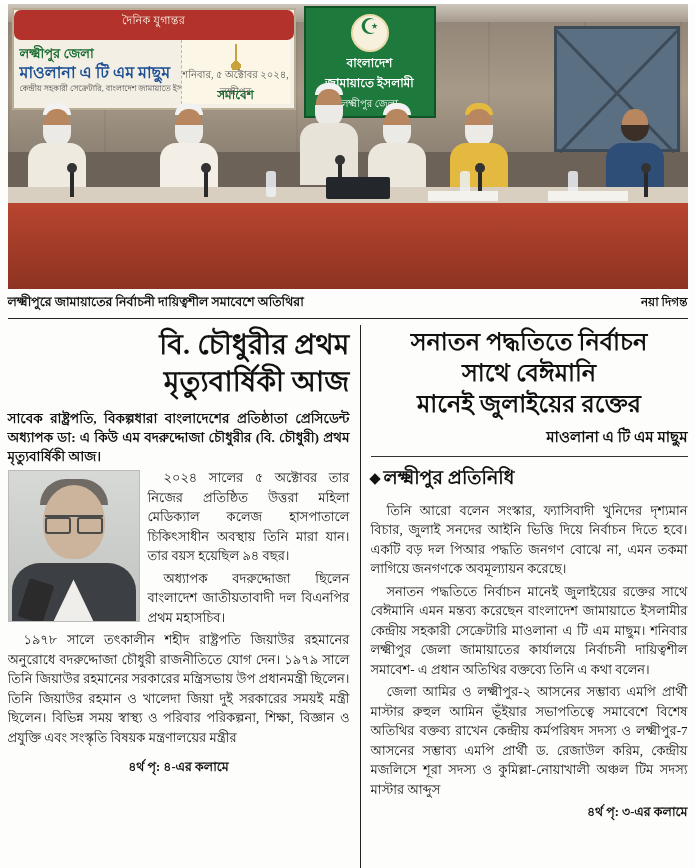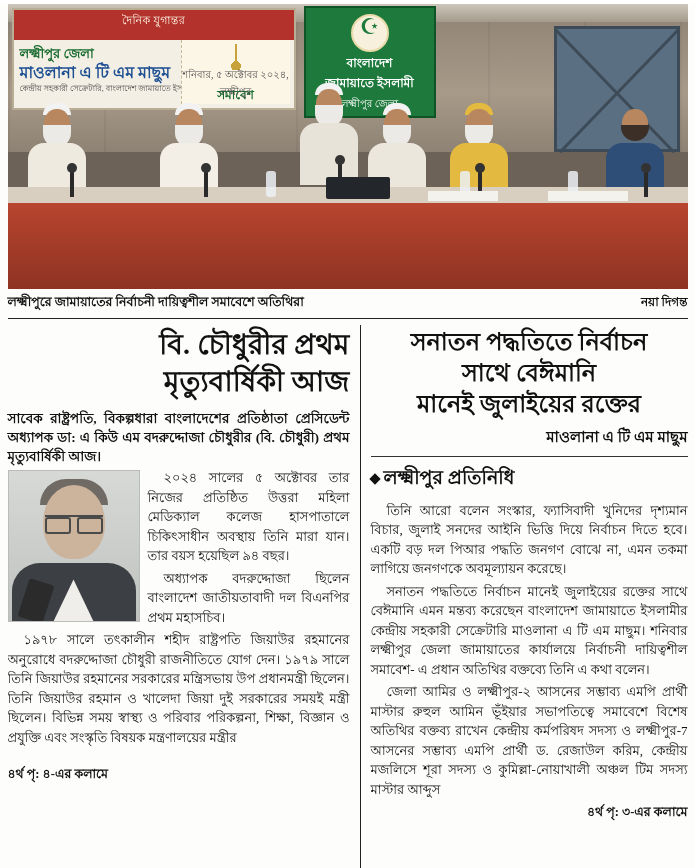--- a/index.html
+++ b/index.html
@@ -62,20 +62,21 @@
     position: absolute;
     left: 4px; top: 4px;
     width: 280px; height: 98px;
     background: #f4efe4;
     border: 2px solid #b9ad96;
     overflow: hidden;
   }
   .banner-red {
     position: absolute; left: 0; top: 0; width: 100%; height: 30px;
     background: #b3322b;
+    border-radius: 7px;
   }
   .banner-title {
     position: absolute; left: 6px; top: 2px; right: 6px;
     font-size: 11px; color: #fff7e8; text-align: center; letter-spacing: .3px;
   }
   .banner-sub {
     position: absolute; left: 6px; top: 34px;
     font-size: 13px; font-weight: bold; color: #176b2f;
   }
   .banner-name {
@@ -305,24 +306,24 @@
     background: #2b2b2b; transform: rotate(18deg); border-radius: 3px;
   }
 
   .jump {
     margin-top: 4px;
     font-size: 12.5px;
     font-weight: bold;
     text-align: right;
   }
   .jump-left {
-    margin-top: 15px;
+    margin-top: 8px;
     font-size: 12.5px;
     font-weight: bold;
-    text-align: left;
+    text-align: center;
   }
 </style>
 </head>
 <body>
 
 <div class="page">
 
   <div class="photo-block">
     <div class="wall">
       <div class="wall-panel"></div>

